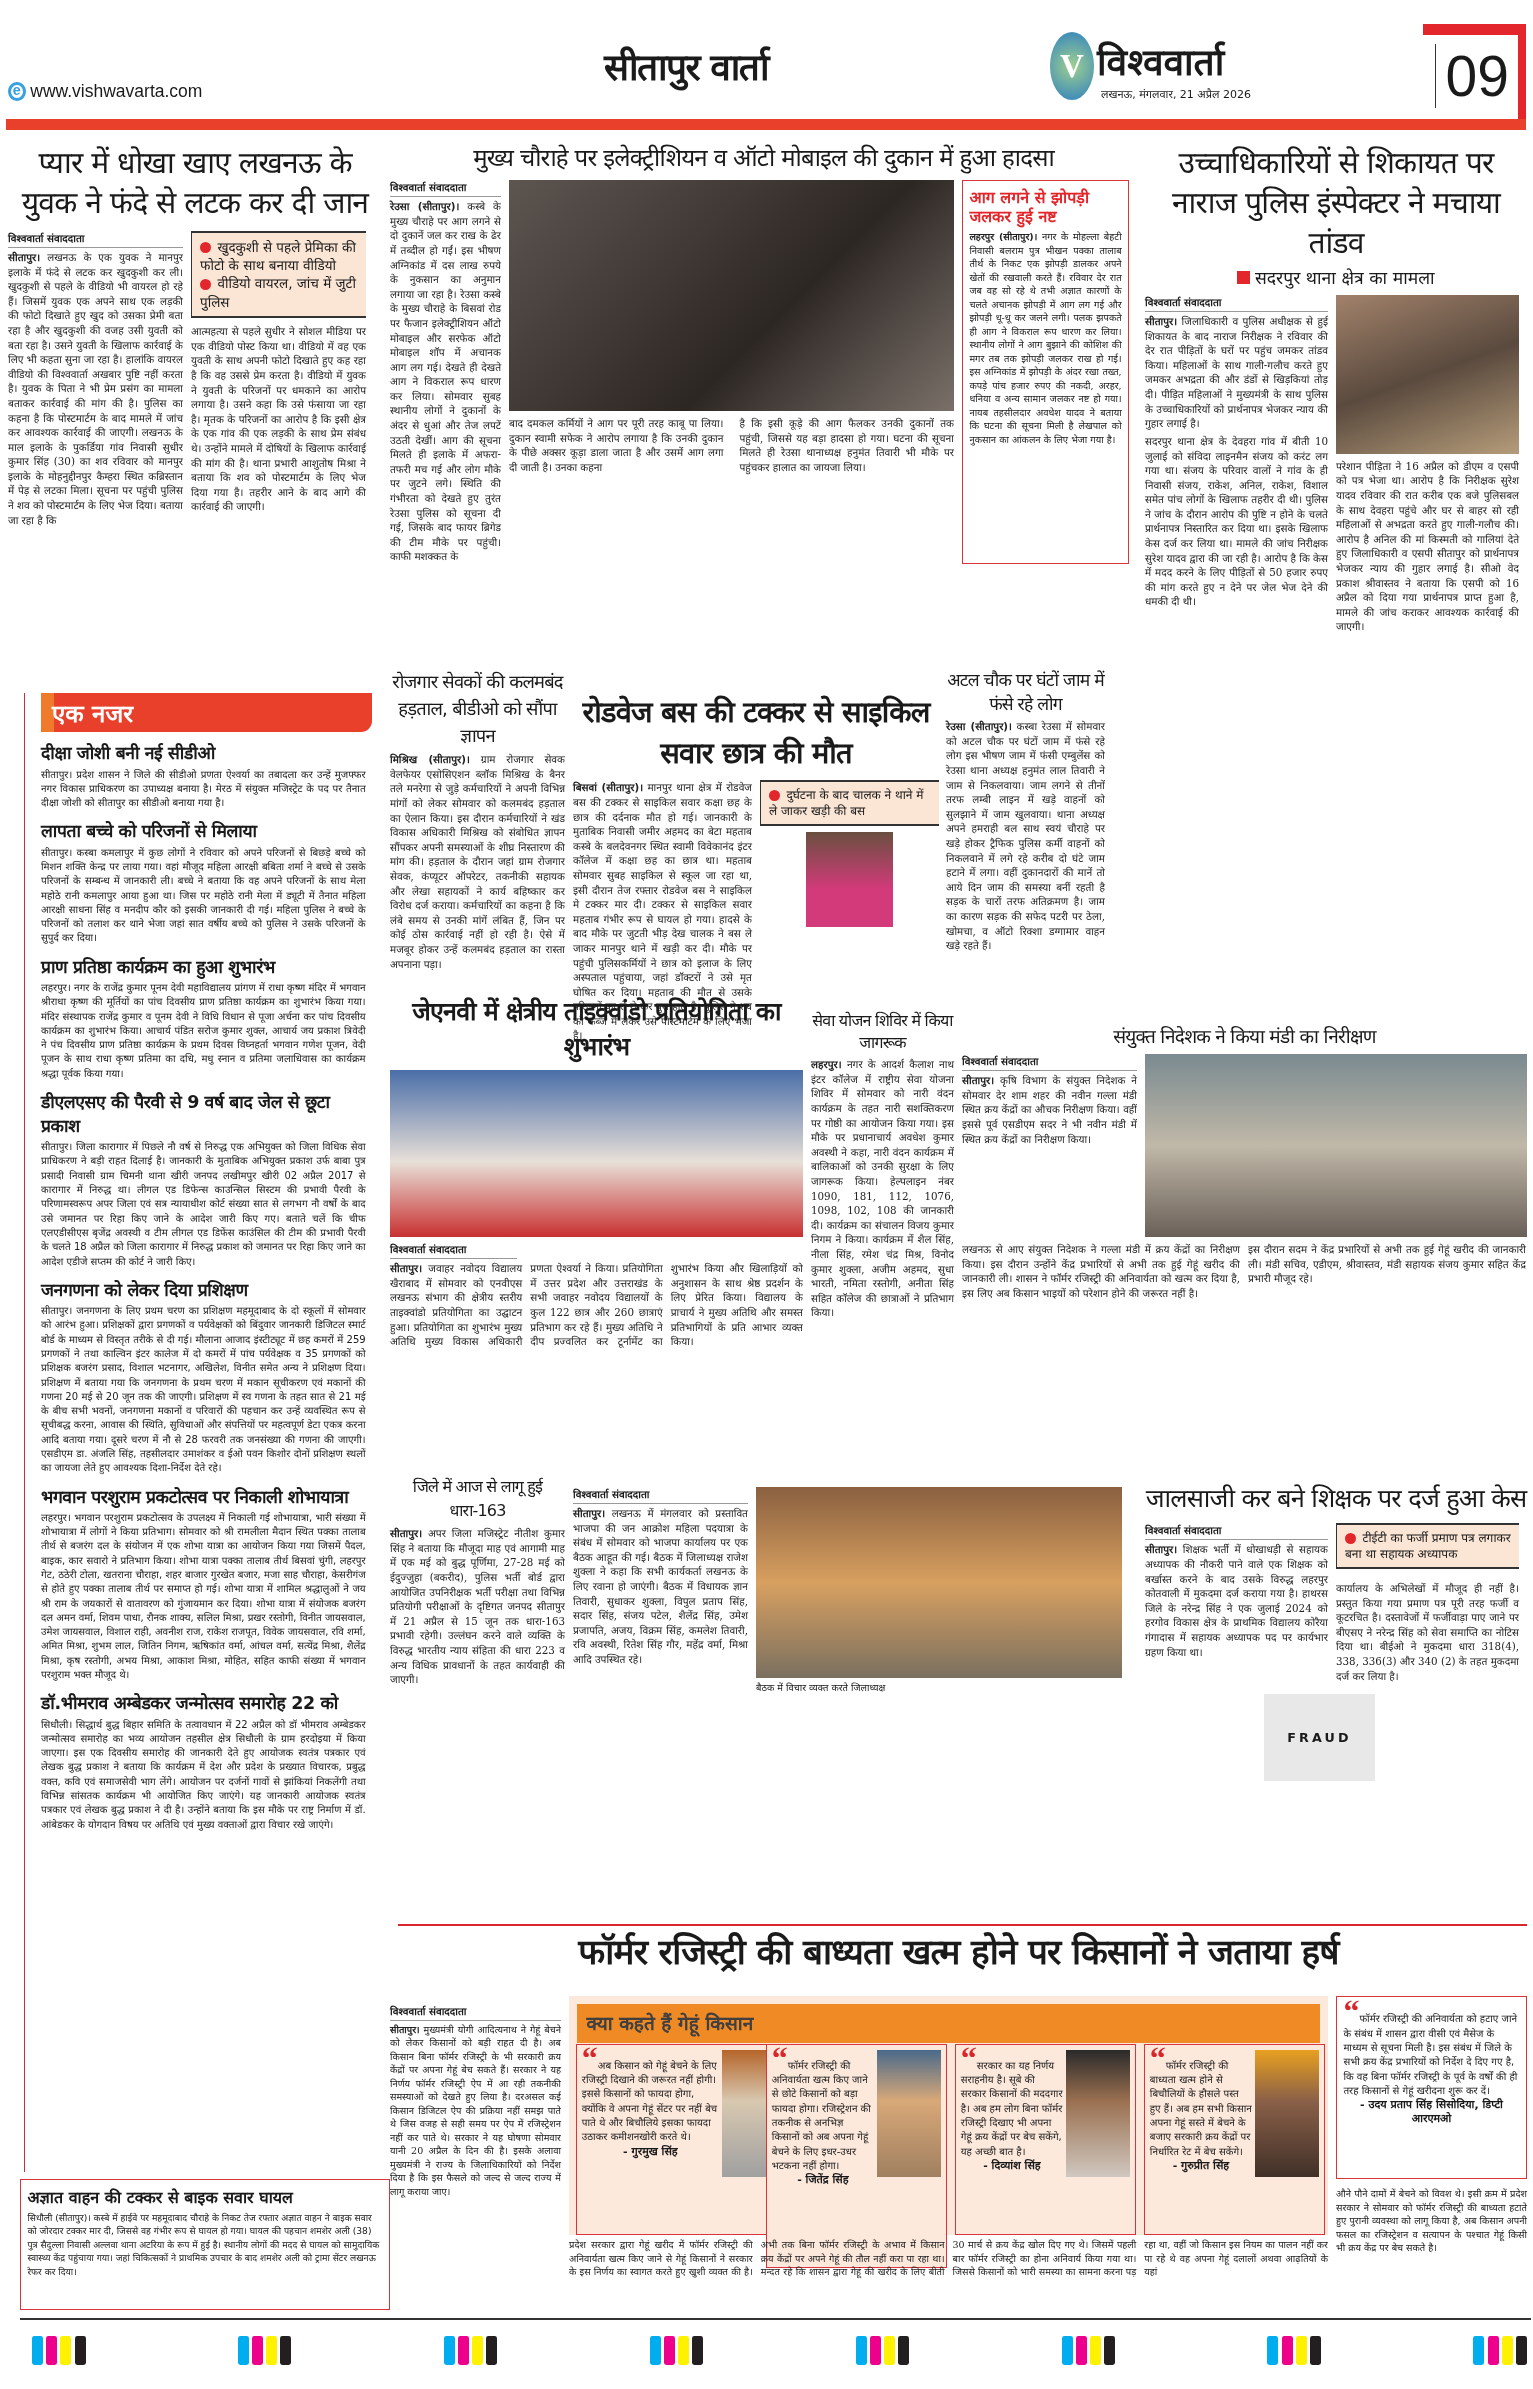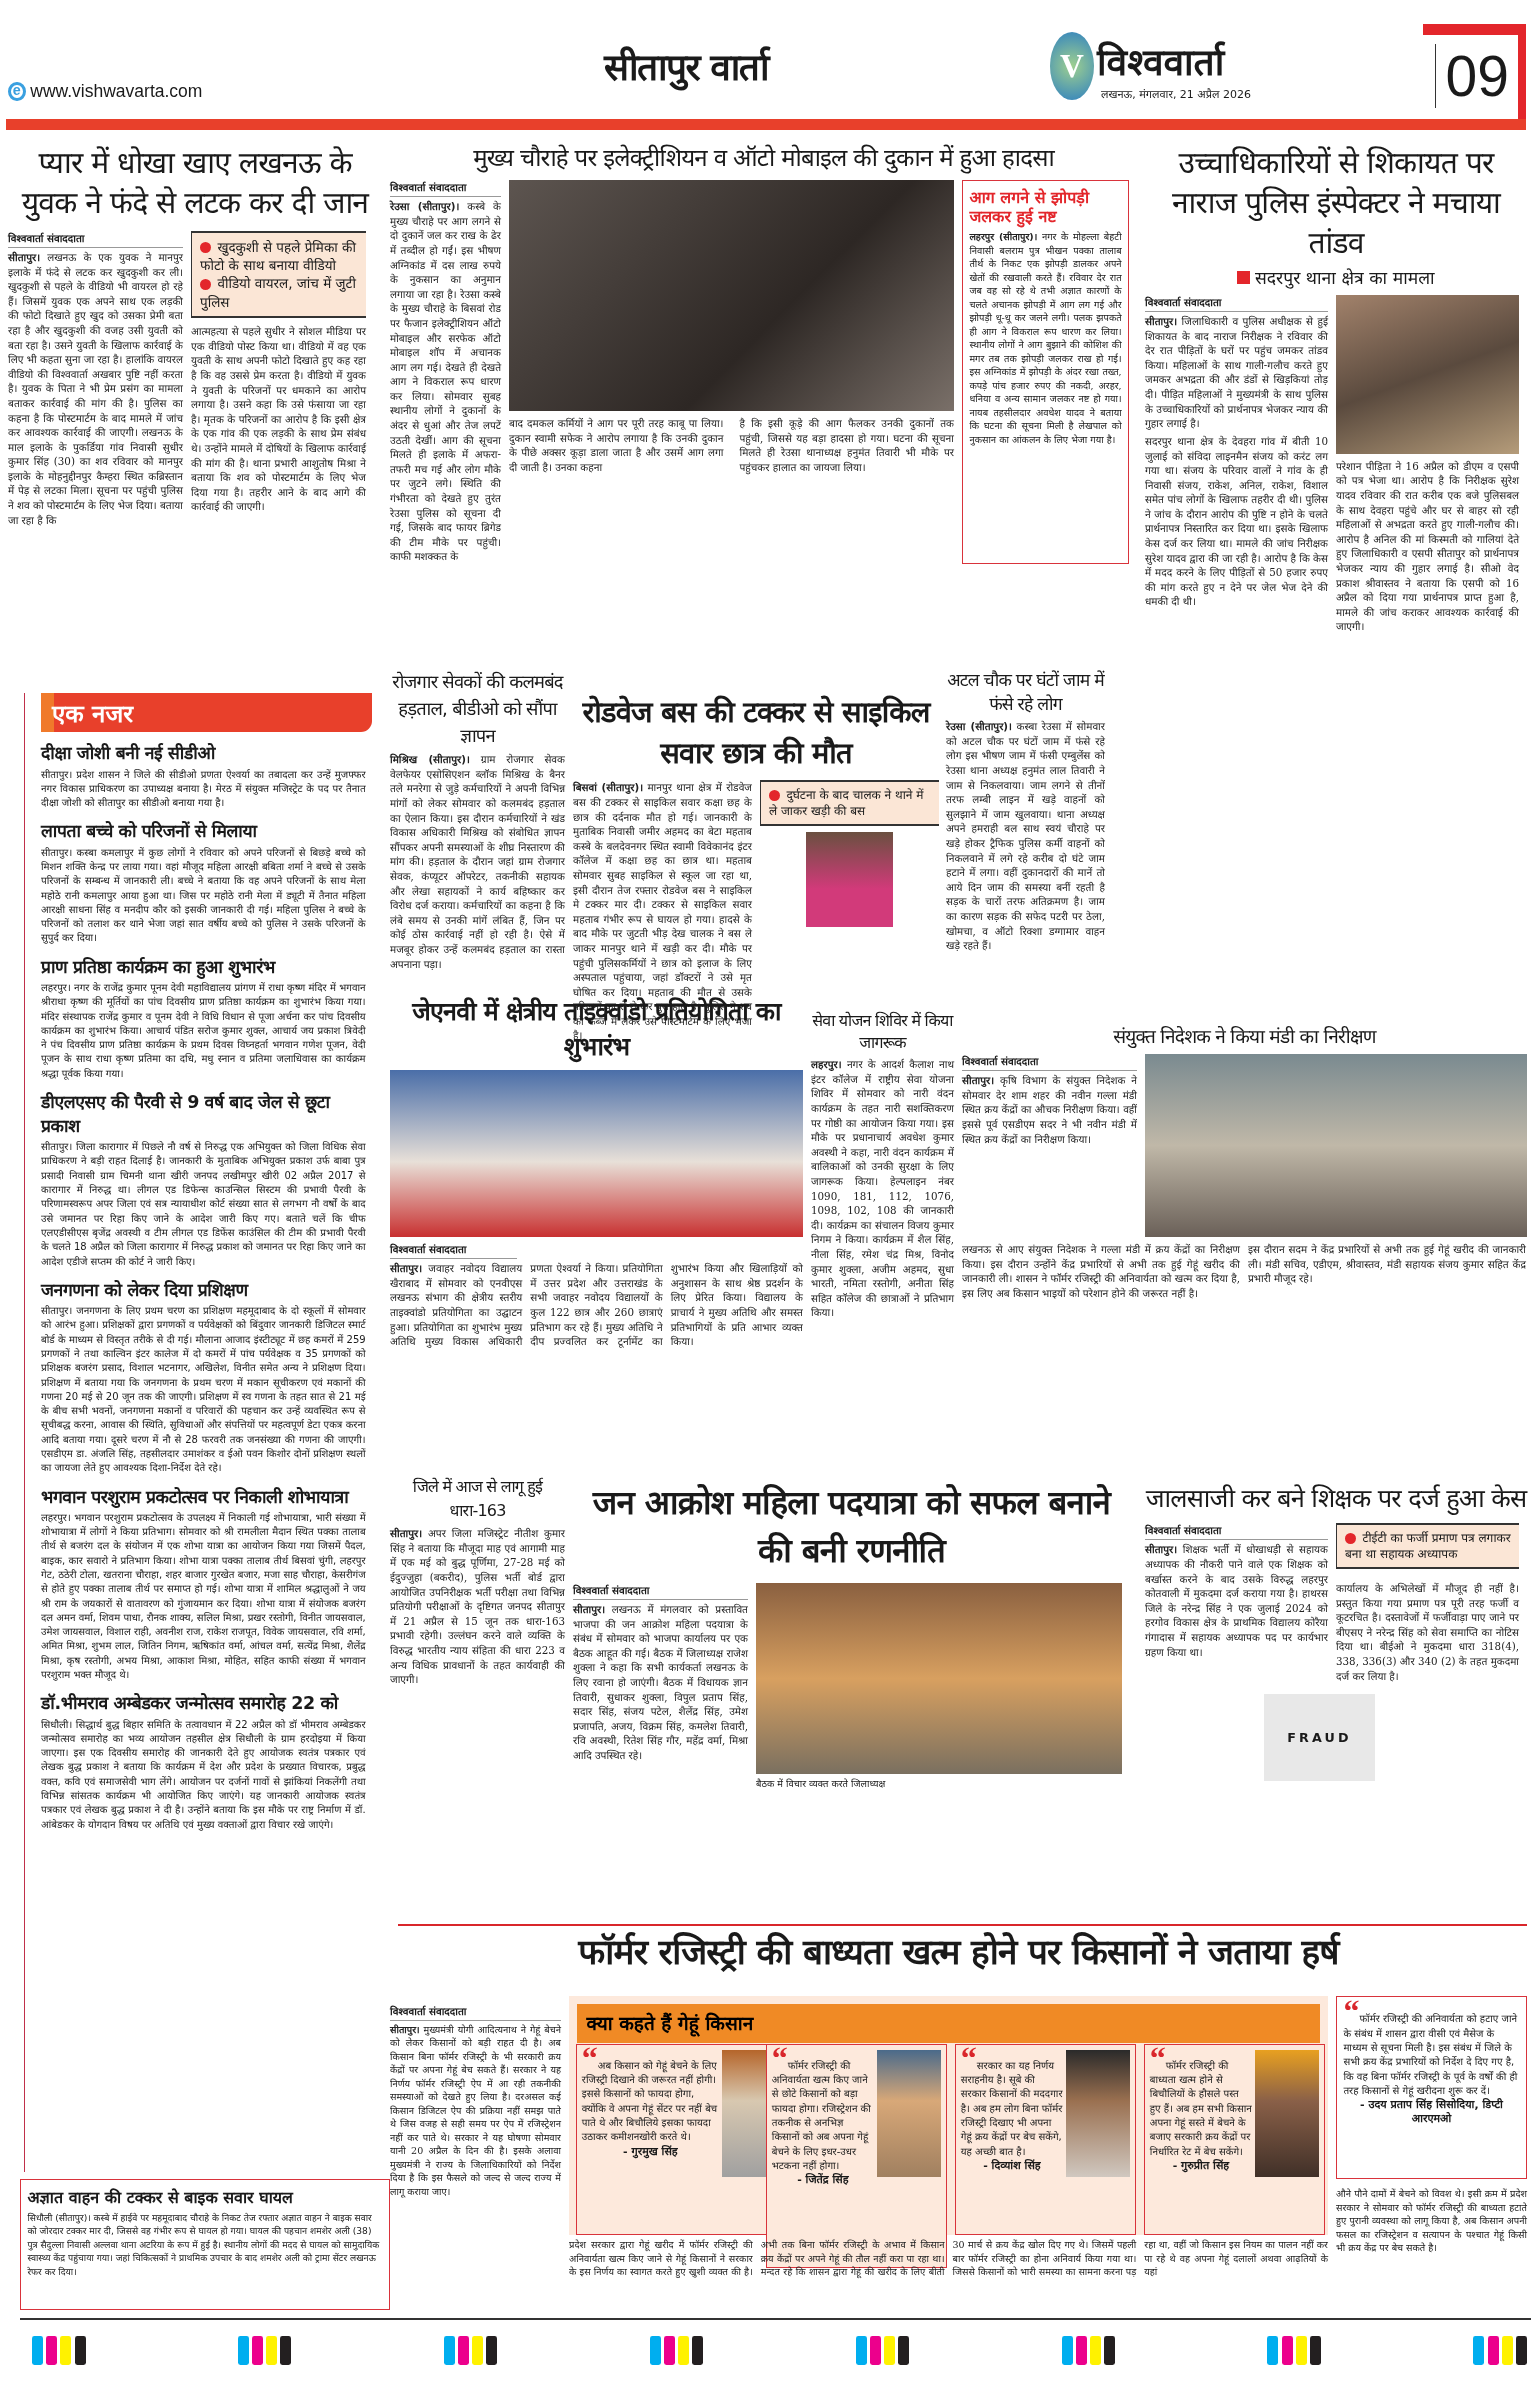--- a/index.html
+++ b/index.html
@@ -19,21 +19,21 @@
 .body b{font-family:"DejaVu Sans",sans-serif}
 .byline{font-size:10.3px;font-weight:bold;border-bottom:1.6px solid #999;padding-bottom:1.6px;margin-bottom:2.4px}
 .hl-box{background:#fbe6d6;border-top:2.4px solid #333;border-bottom:2.4px solid #333;border-left:1.6px solid #333;padding:4.8px 8px;font-size:13.5px;line-height:18.3px}
 .dot{display:inline-block;width:11px;height:11px;border-radius:50%;background:#e3262b;margin-right:6.4px;vertical-align:middle}
 .photo{background:#8a7a6a}
 .redbox{border:1.6px solid #d9333b;padding:6.4px}
 .ek{left:24px;top:693px;width:348px;height:1479px;border-left:1.6px solid #c0304a}
 .ek-hdr{background:linear-gradient(90deg,#f07a2b 0,#f07a2b 4%,#e8402b 4%);color:#fff;font-size:24px;font-weight:bold;padding:3.2px 11px;border-radius:0 0 11px 0;margin-left:16px}
 .ek h3{font-size:17.5px;font-weight:bold;margin:8px 0 3.2px 16px;letter-spacing:-0.4px}
 .ek p{font-size:10px;line-height:14.3px;margin:0 6.4px 0 16px;text-align:justify;font-family:"DejaVu Sans",sans-serif}
-.orange-hdr{background:#f08a25;color:#000000;font-size:19px;font-weight:bold;padding:6.4px 9.5px}
+.orange-hdr{background:#f08a25;color:#404040;font-size:19px;font-weight:bold;padding:6.4px 9.5px}
 .quote-card{background:#fde9dc;border:1.6px solid #d9333b;padding:4.8px;font-size:10px;line-height:14.3px;position:absolute}
 .qmark{color:#d9262b;font-size:32px;font-weight:bold;line-height:16px;font-family:"Liberation Serif",serif}
 .qname{text-align:center;font-weight:bold;font-size:11px}
 .cmyk{top:2334px;height:32px;display:flex;gap:4.8px;align-items:center}
 .cmyk span{display:block;width:11px;height:29px;border-radius:2.4px}
 .bottomrule{left:20px;top:2318px;width:1511px;height:2.4px;background:#333}
 </style>
 </head>
 <body>
 
@@ -186,21 +186,20 @@
     <div class="body" style="width:278px">इस दौरान सदम ने केंद्र प्रभारियों से अभी तक हुई गेहूं खरीद की जानकारी ली। मंडी सचिव, एडीएम, श्रीवास्तव, मंडी सहायक संजय कुमार सहित केंद्र प्रभारी मौजूद रहे।</div>
   </div>
 </div>
 
 <div class="abs" style="left:390px;top:1475px;width:175px">
   <div class="h1" style="font-size:16px;font-weight:normal;line-height:24px">जिले में आज से लागू हुई धारा-163</div>
   <div class="body" style="margin-top:3.2px"><b>सीतापुर।</b> <span>अपर जिला मजिस्ट्रेट नीतीश कुमार सिंह ने बताया कि मौजूदा माह एवं आगामी माह में एक मई को बुद्ध पूर्णिमा, 27-28 मई को ईदुज्जुहा (बकरीद), पुलिस भर्ती बोर्ड द्वारा आयोजित उपनिरीक्षक भर्ती परीक्षा तथा विभिन्न प्रतियोगी परीक्षाओं के दृष्टिगत जनपद सीतापुर में 21 अप्रैल से 15 जून तक धारा-163 प्रभावी रहेगी। उल्लंघन करने वाले व्यक्ति के विरुद्ध भारतीय न्याय संहिता की धारा 223 व अन्य विधिक प्रावधानों के तहत कार्यवाही की जाएगी।</span></div>
 </div>
 
 <div class="abs" style="left:573px;top:1479px;width:557px">
-  <div class="h1" style="font-size:33px;line-height:48px">जन आक्रोश महिला पदयात्रा को सफल बनाने की बनी रणनीति</div>
   <div style="display:flex;gap:8px;margin-top:8px">
     <div style="width:175px">
       <div class="byline">विश्ववार्ता संवाददाता</div>
       <div class="body"><b>सीतापुर।</b> <span>लखनऊ में मंगलवार को प्रस्तावित भाजपा की जन आक्रोश महिला पदयात्रा के संबंध में सोमवार को भाजपा कार्यालय पर एक बैठक आहूत की गई। बैठक में जिलाध्यक्ष राजेश शुक्ला ने कहा कि सभी कार्यकर्ता लखनऊ के लिए रवाना हो जाएंगी। बैठक में विधायक ज्ञान तिवारी, सुधाकर शुक्ला, विपुल प्रताप सिंह, सदार सिंह, संजय पटेल, शैलेंद्र सिंह, उमेश प्रजापति, अजय, विक्रम सिंह, कमलेश तिवारी, रवि अवस्थी, रितेश सिंह गौर, महेंद्र वर्मा, मिश्रा आदि उपस्थित रहे।</span></div>
     </div>
     <div style="width:366px">
       <div class="photo" style="height:191px;background:linear-gradient(#8a6040,#d8a060 50%,#7a7060)"></div>
       <div style="font-size:9.5px;margin-top:3.2px">बैठक में विचार व्यक्त करते जिलाध्यक्ष</div>
     </div>
   </div>

